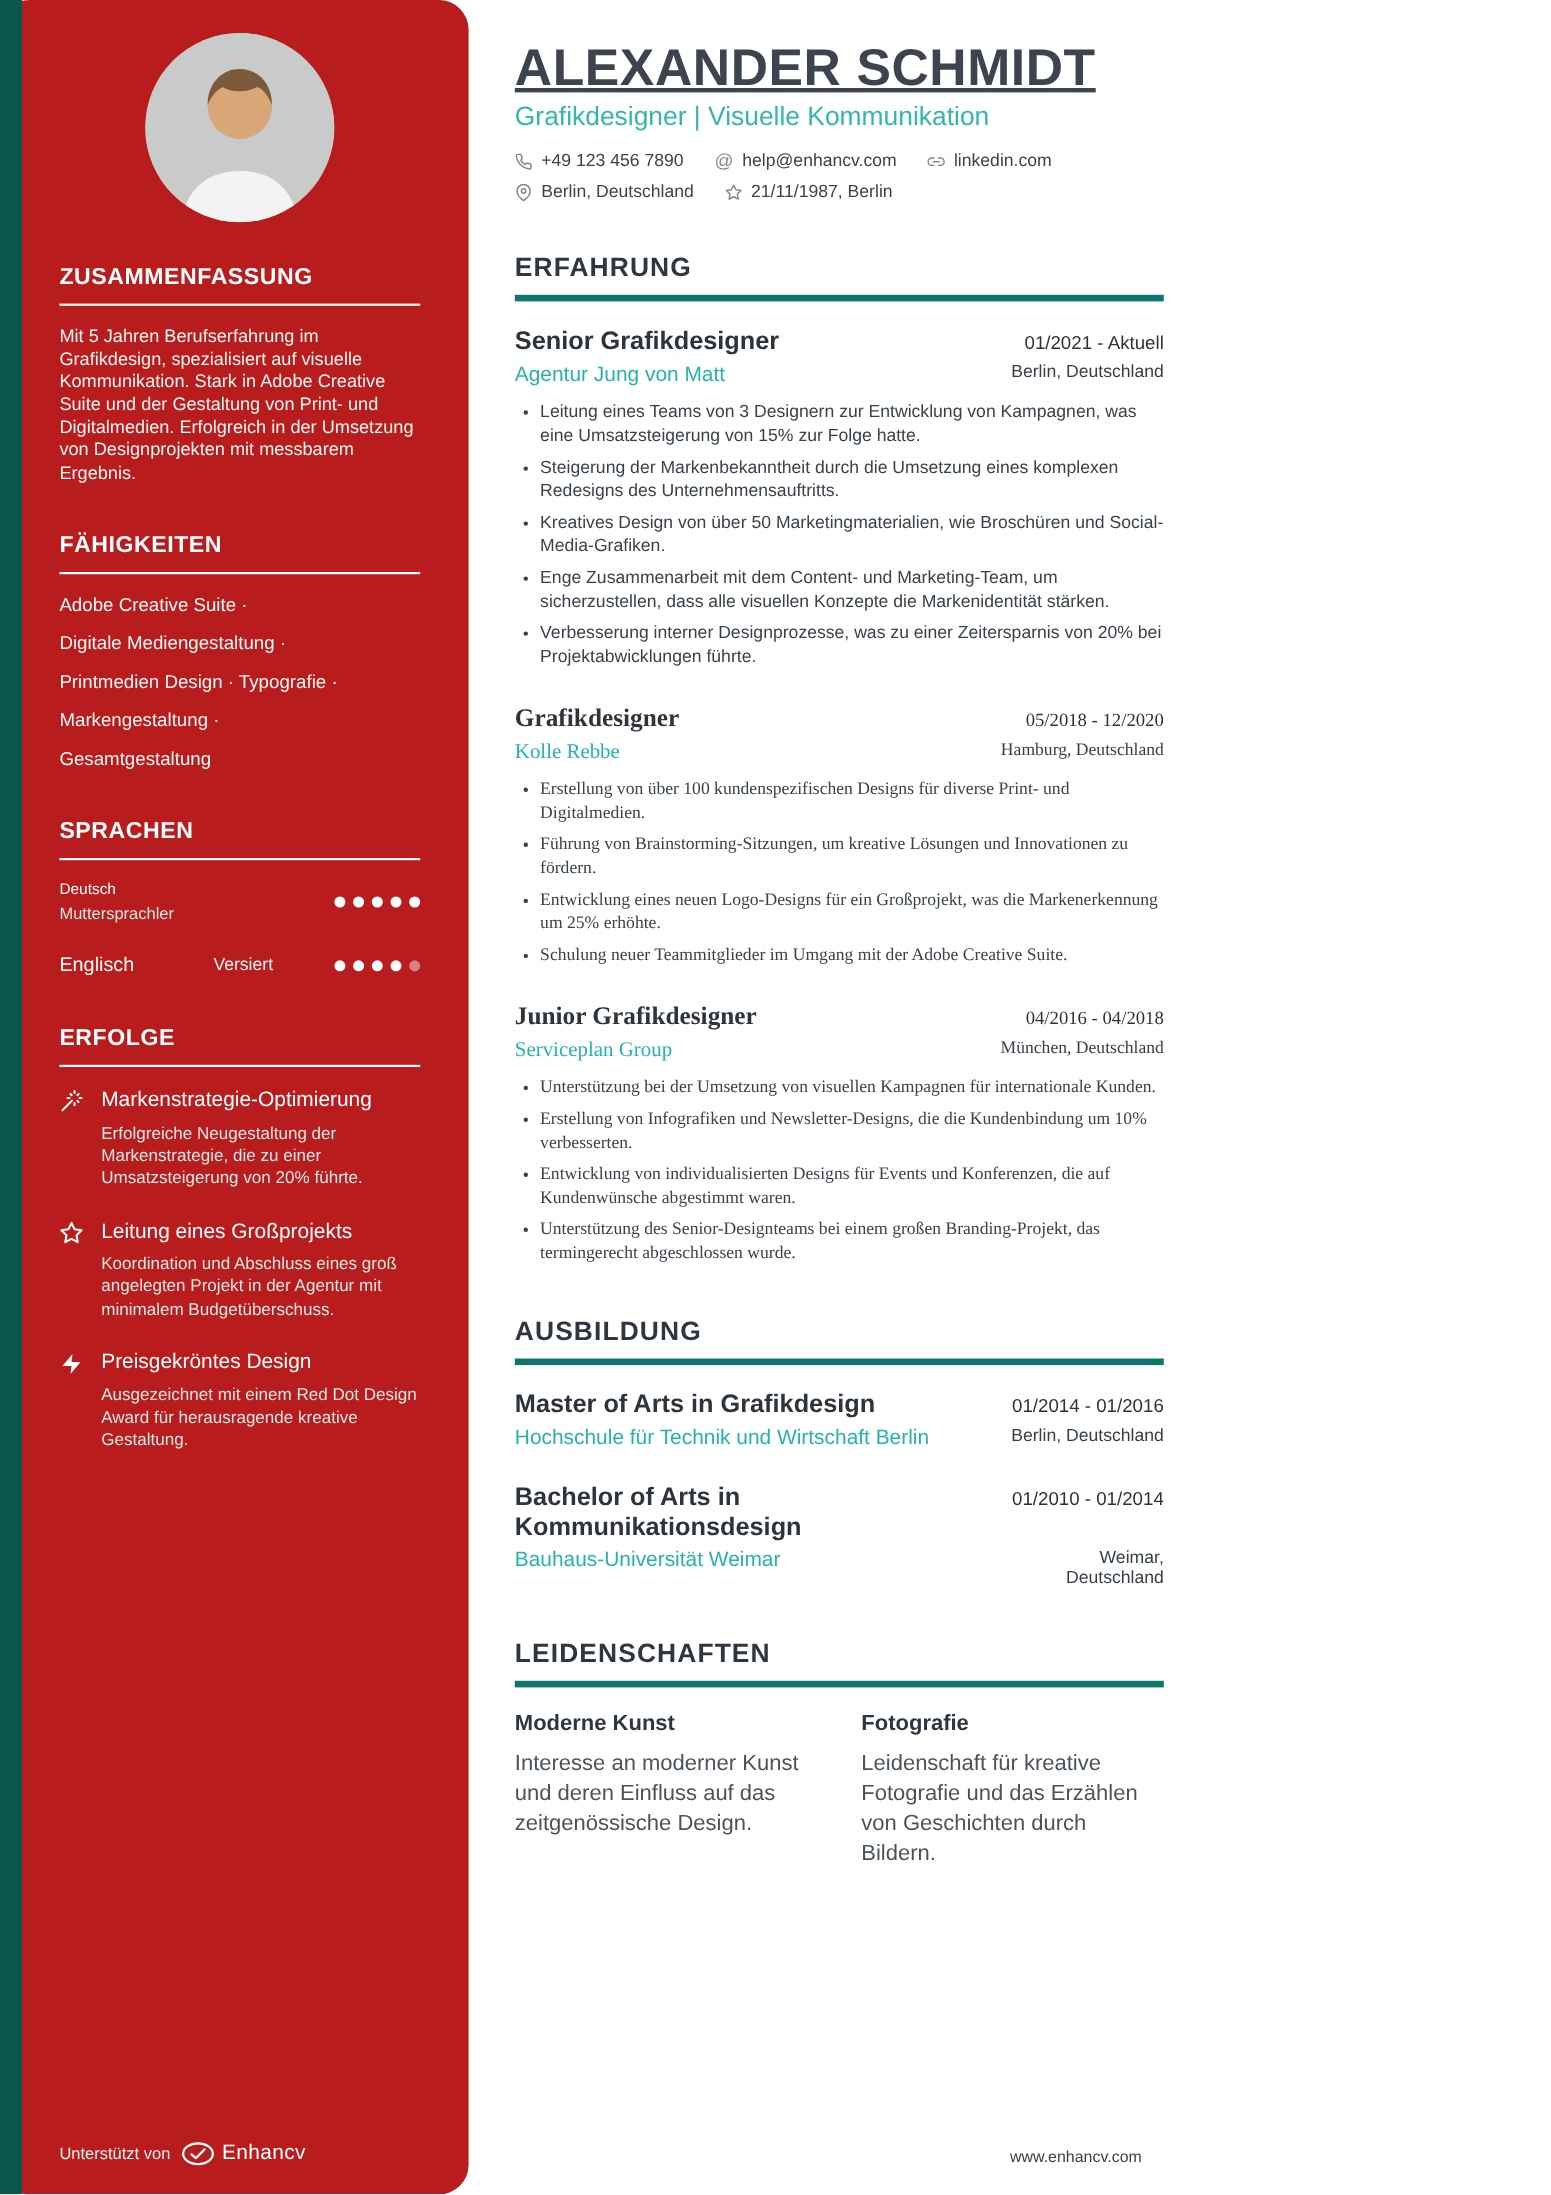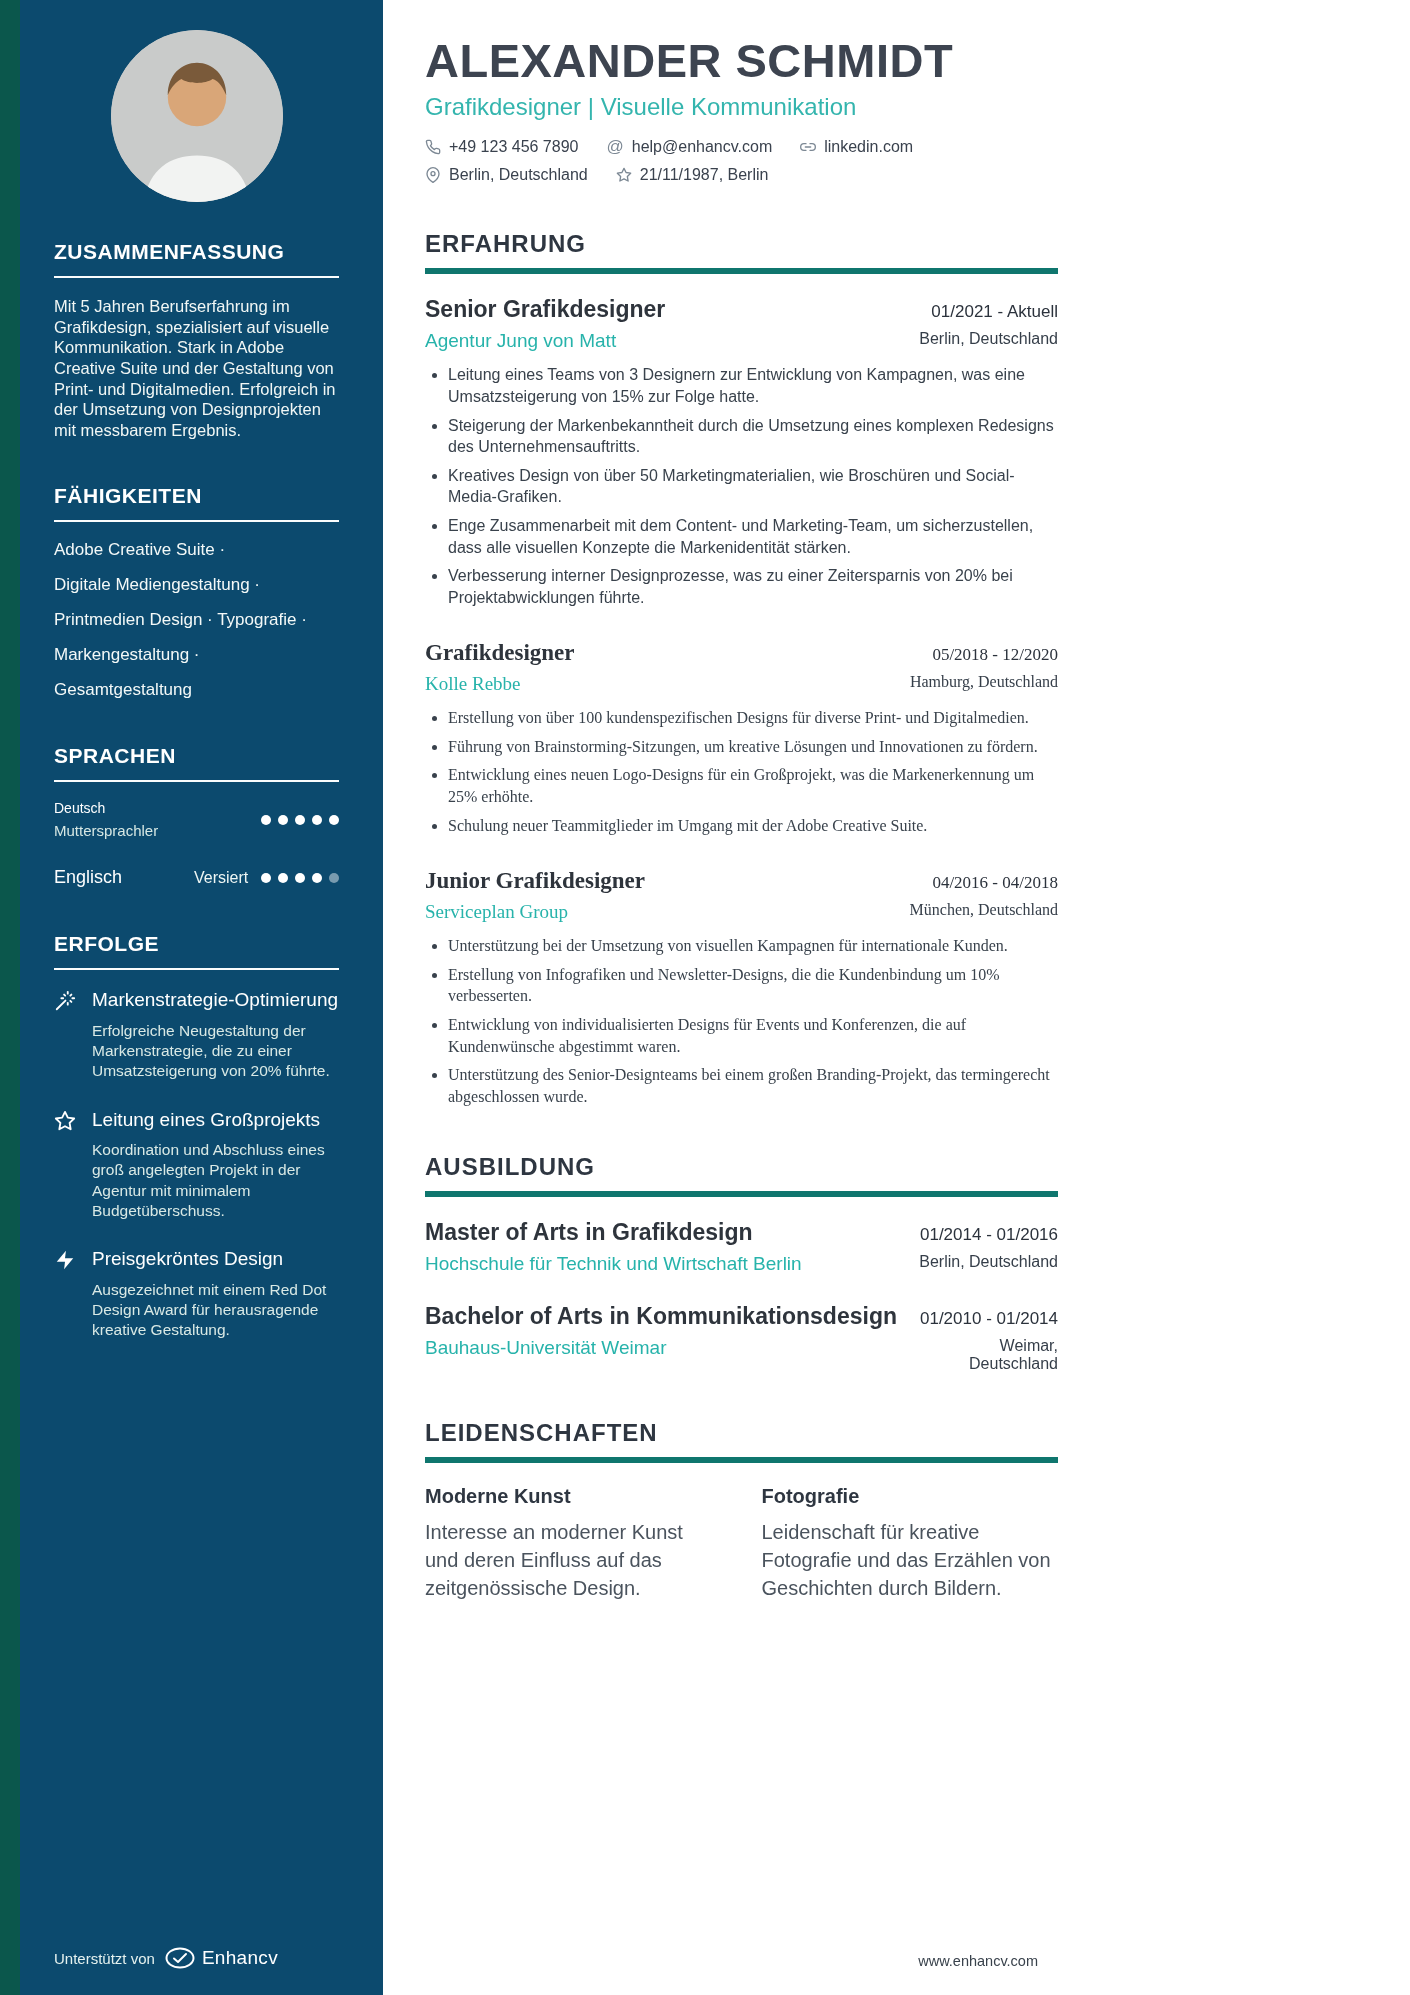--- a/index.html
+++ b/index.html
@@ -1,21 +1,21 @@
 <!DOCTYPE html>
 <html><head>
 <meta charset="utf-8">
 <style>
   * { margin:0; padding:0; box-sizing:border-box; }
   body { font-family:"Liberation Sans","DejaVu Sans",sans-serif; background:#ffffff; }
   .page { width:1410px; height:1995px; display:flex; background:#ffffff; overflow:hidden; }
 
   
-  .sidebar { width:383px; flex:none; background:#0c4a6e; color:#ffffff; position:relative;
-             display:flex; flex-direction:column; padding:30px 44px 26px 54px; }
+  .sidebar { width:426px; flex:none; background:#b91c1c; color:#ffffff; position:relative;
+             display:flex; flex-direction:column; padding:30px 44px 26px 54px;border-radius:27px; }
   .sidebar-edge { position:absolute; left:0; top:0; bottom:0; width:20px; background:#0b574c; }
   .photo-wrap { width:172px; height:172px; border-radius:50%; overflow:hidden; margin:0 auto; background:#c9cbca; }
   .photo-wrap svg { display:block; width:100%; height:100%; }
 
   .sb-sec { margin-top:44px; }
   .sb-sec.first { margin-top:38px; }
   .sb-h { font-size:21px; font-weight:600; letter-spacing:.5px; color:#ffffff;
           padding-bottom:12px; border-bottom:2px solid #fbfdfd; margin-bottom:18px; }
   .summary-text { font-size:16.5px; line-height:1.25; color:#f1f7f5; }
 
@@ -42,21 +42,21 @@
   .ach-body { font-size:15.5px; line-height:1.3; color:#d9e9e5; }
 
   .sb-footer { margin-top:auto; display:flex; align-items:center; gap:10px; }
   .powered { font-size:15px; color:#e6f2ef; }
   .brand-logo { display:flex; align-items:center; gap:7px; }
   .brand-logo svg { width:30px; height:22px; }
   .brand-name { font-size:19px; letter-spacing:.3px; color:#ffffff; }
 
   
   .main { flex:1; padding:36px 352px 26px 42px; display:flex; flex-direction:column; color:#39424c; }
-  .name { font-size:47px; font-weight:700; color:#3d4450; letter-spacing:.5px; line-height:1.05; }
+  .name { font-size:47px; font-weight:700; color:#3d4450; letter-spacing:.5px; line-height:1.05;text-decoration:underline; }
   .headline { font-size:24px; color:#34b5ae; margin-top:8px; }
   .contacts { margin-top:16px; display:flex; flex-direction:column; gap:9px; }
   .c-row { display:flex; gap:28px; align-items:center; flex-wrap:wrap; }
   .contact { display:flex; align-items:center; gap:8px; font-size:16px; color:#3a424e; }
   .cicon { color:#7c8894; display:flex; }
   .cicon svg { width:16px; height:16px; }
   .at-glyph { font-size:17px; color:#7c8894; }
 
   .sec { margin-top:46px; }
   .sec-h { font-size:24px; font-weight:600; letter-spacing:1px; color:#2e3641;

